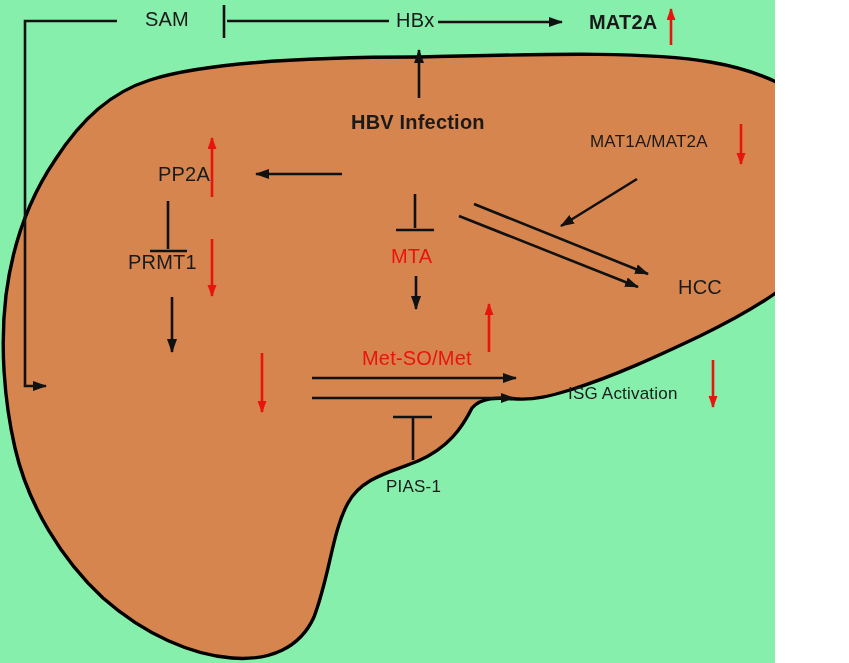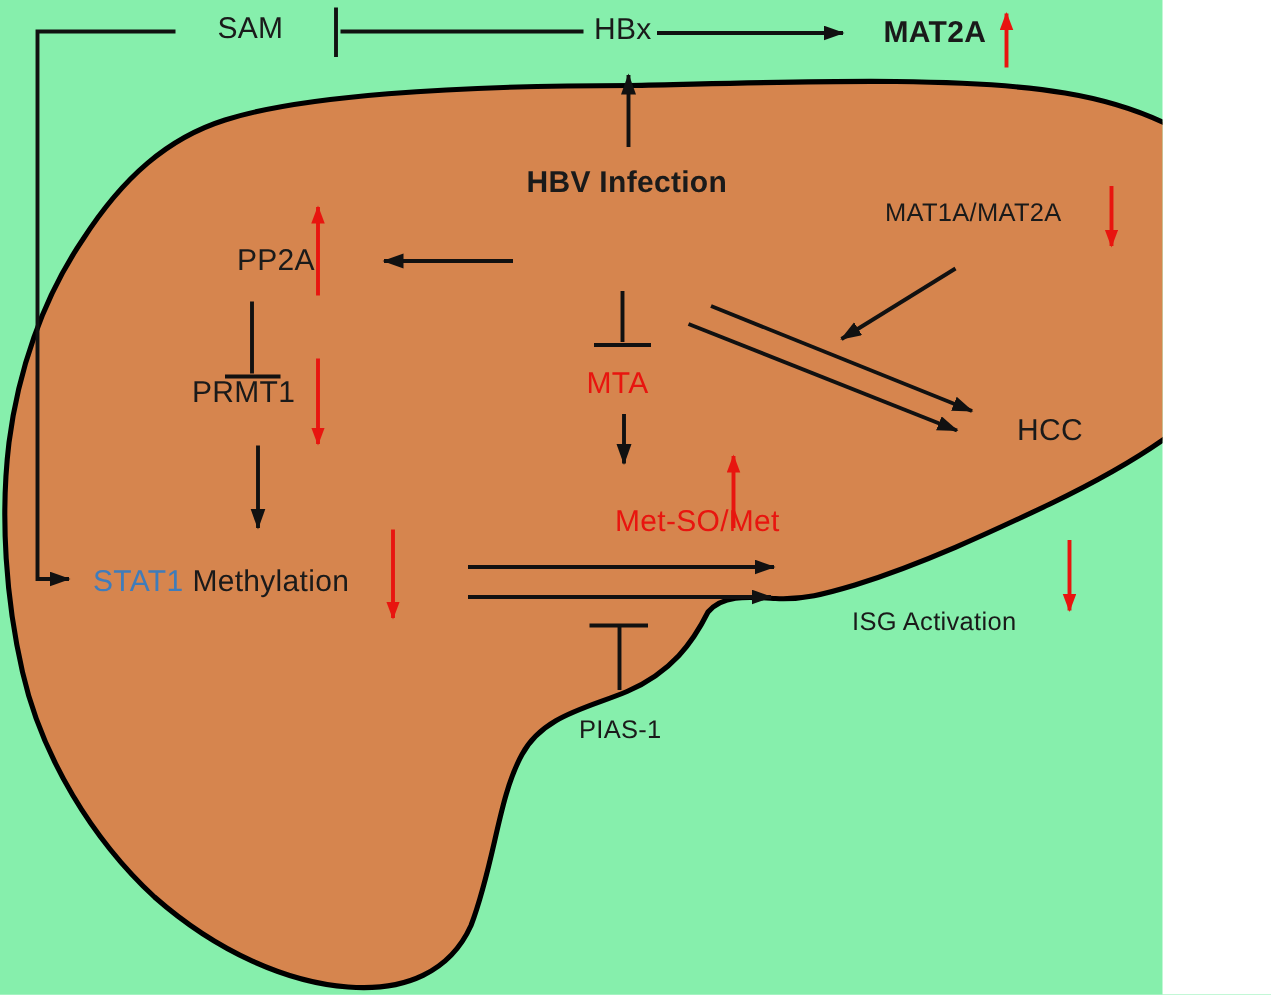--- a/index.html
+++ b/index.html
@@ -134,20 +134,19 @@
   <span class="lbl" style="left:396px;top:10px;text-align:center;">HBx</span>
   <span class="lbl" style="left:589px;top:12px;font-weight:bold;">MAT2A</span>
 
   <span class="lbl bold" style="left:351px;top:112px;">HBV Infection</span>
 
   <span class="lbl" style="left:142px;top:164px;margin-left:16px;">PP2A</span>
   <span class="lbl" style="left:128px;top:252px;">PRMT1</span>
   <span class="lbl sm" style="left:590px;top:133px;">MAT1A/MAT2A</span>
 
   <span class="lbl red" style="left:391px;top:246px;">MTA</span>
-  <span class="lbl red" style="left:362px;top:338px;margin-left:48px;">Met-SO/Met</span>
+  <span class="lbl red" style="left:362px;top:348px;">Met-SO/Met</span>
 
-  <span class="lbl" style="left:62px;top:378px;"><span class="blue">STAT1</span><span style="margin-left:6px;">Methylation</span></span>
 
   <span class="lbl" style="left:678px;top:277px;text-align:center;">HCC</span>
-  <span class="lbl sm" style="left:568px;top:406px;">ISG Activation</span>
+  <span class="lbl sm" style="left:568px;top:385px;">ISG Activation</span>
   <span class="lbl sm" style="left:386px;top:478px;">PIAS-1</span>
 </div>
 
 </body></html>

